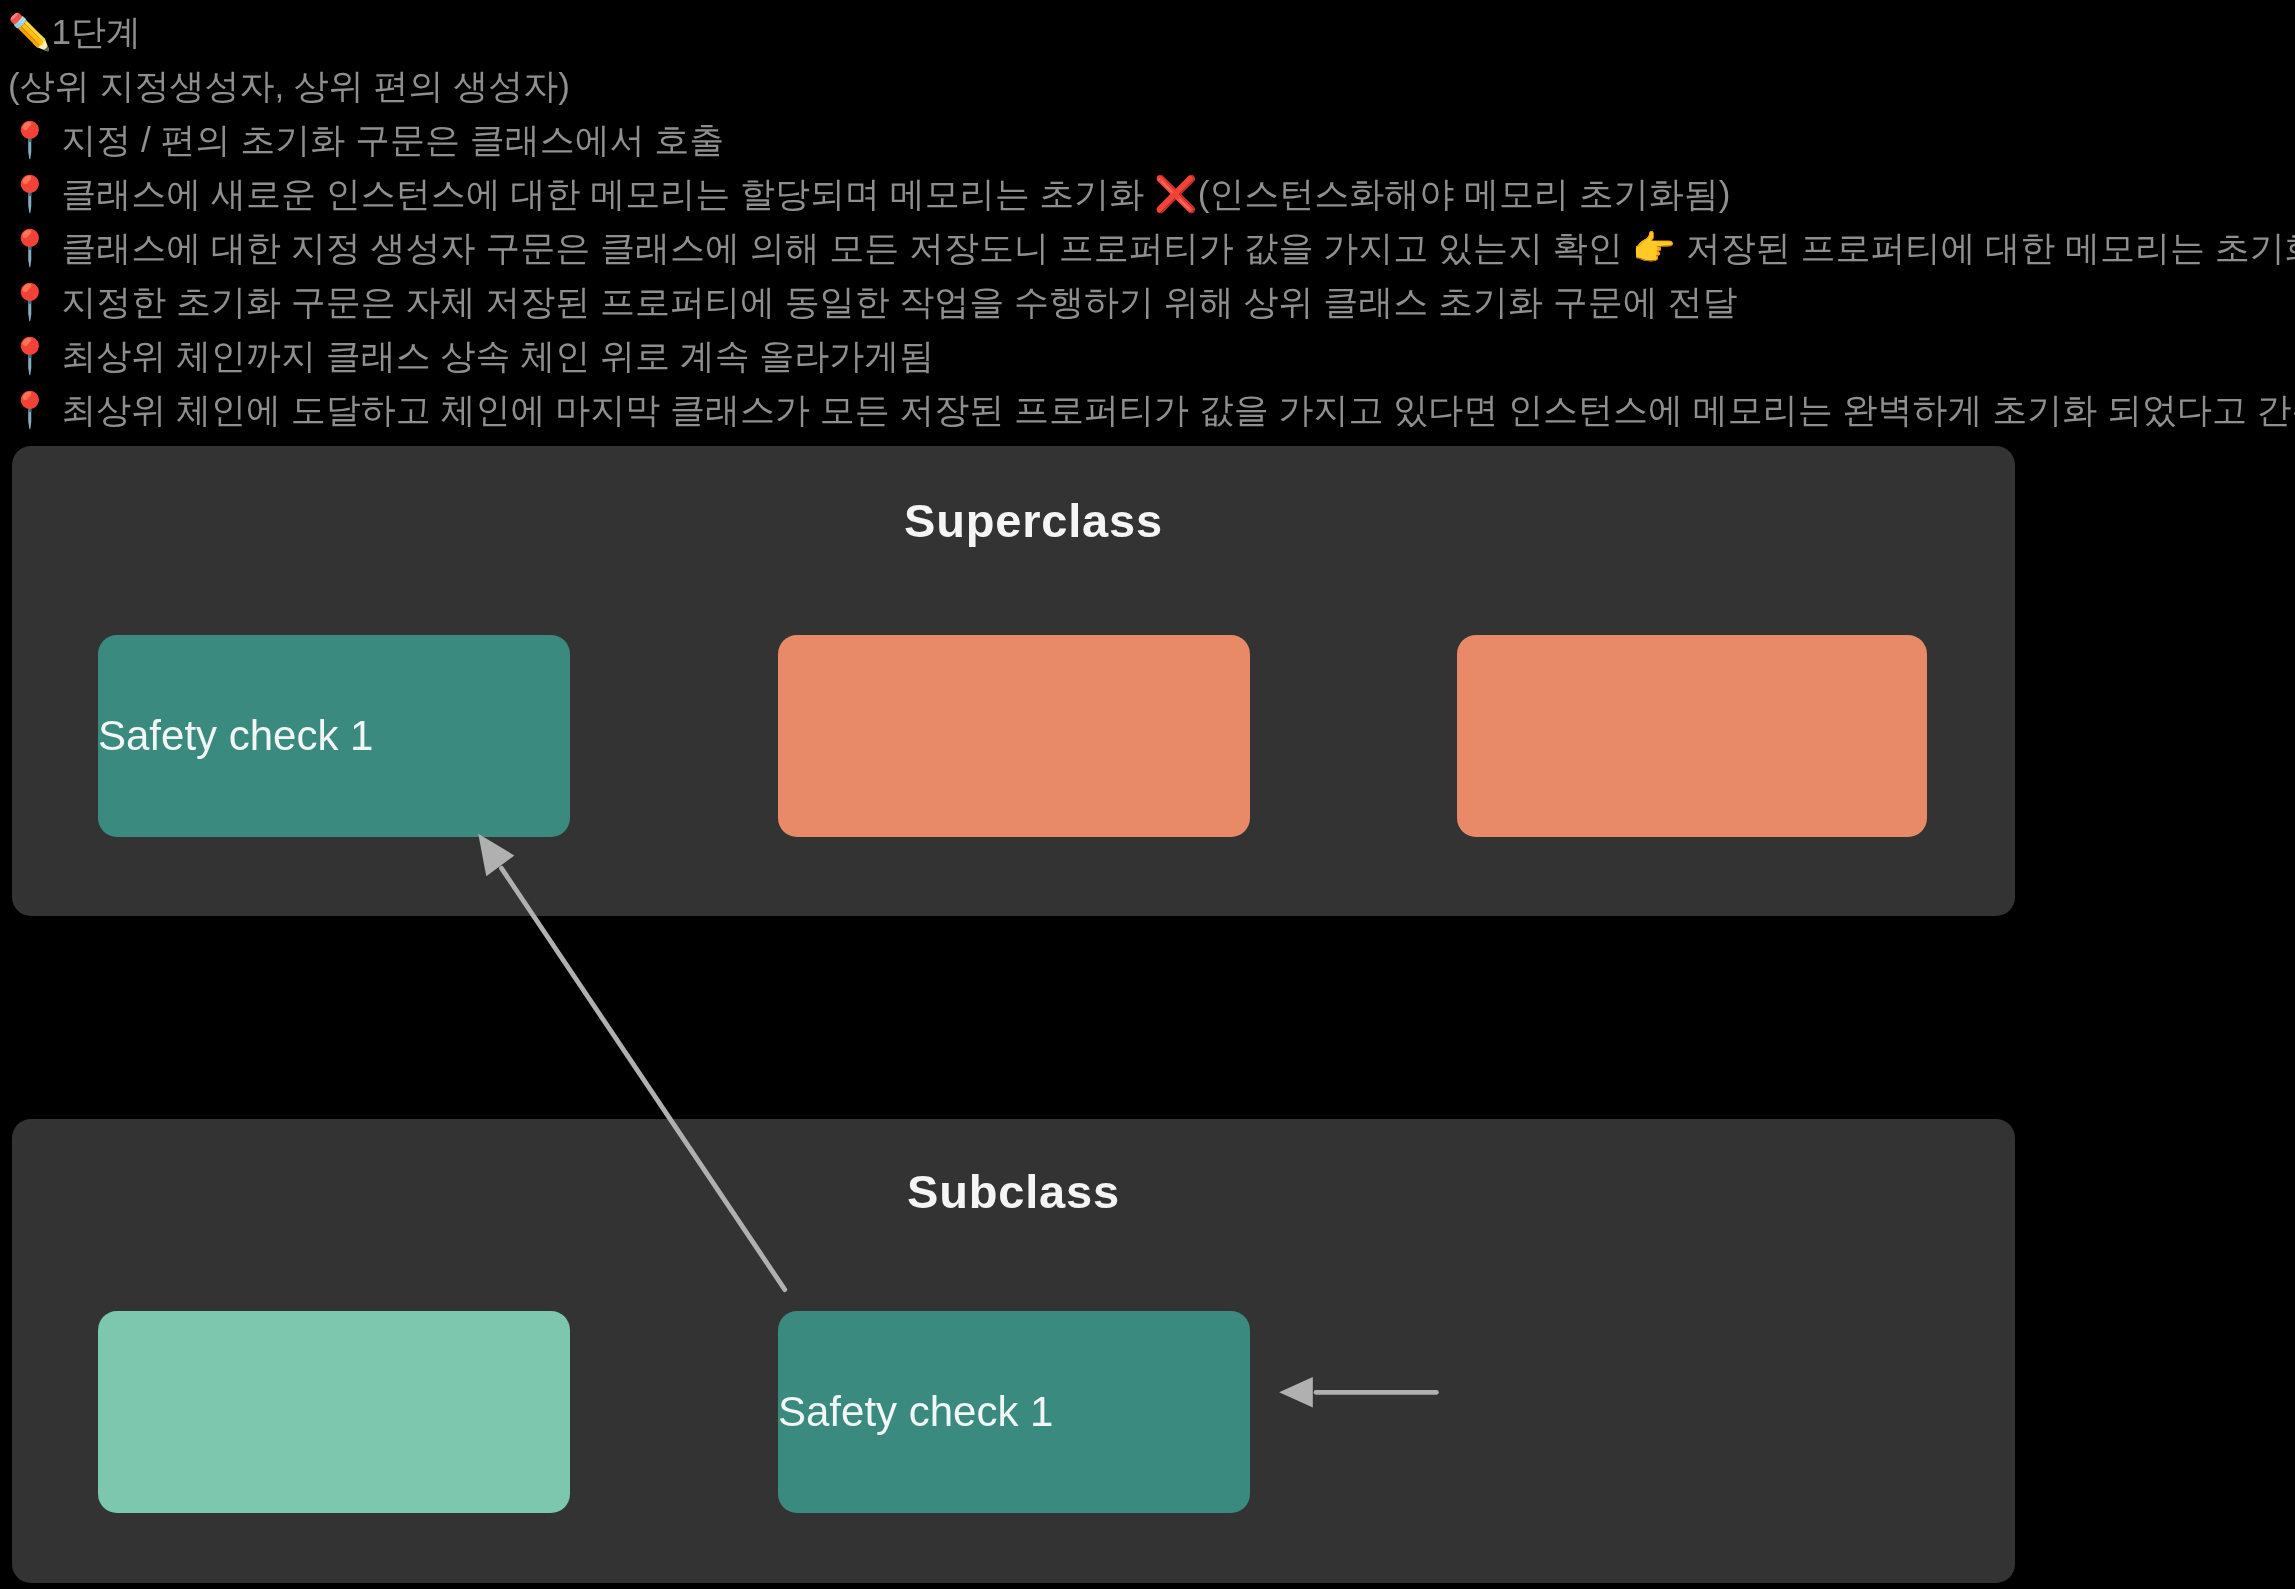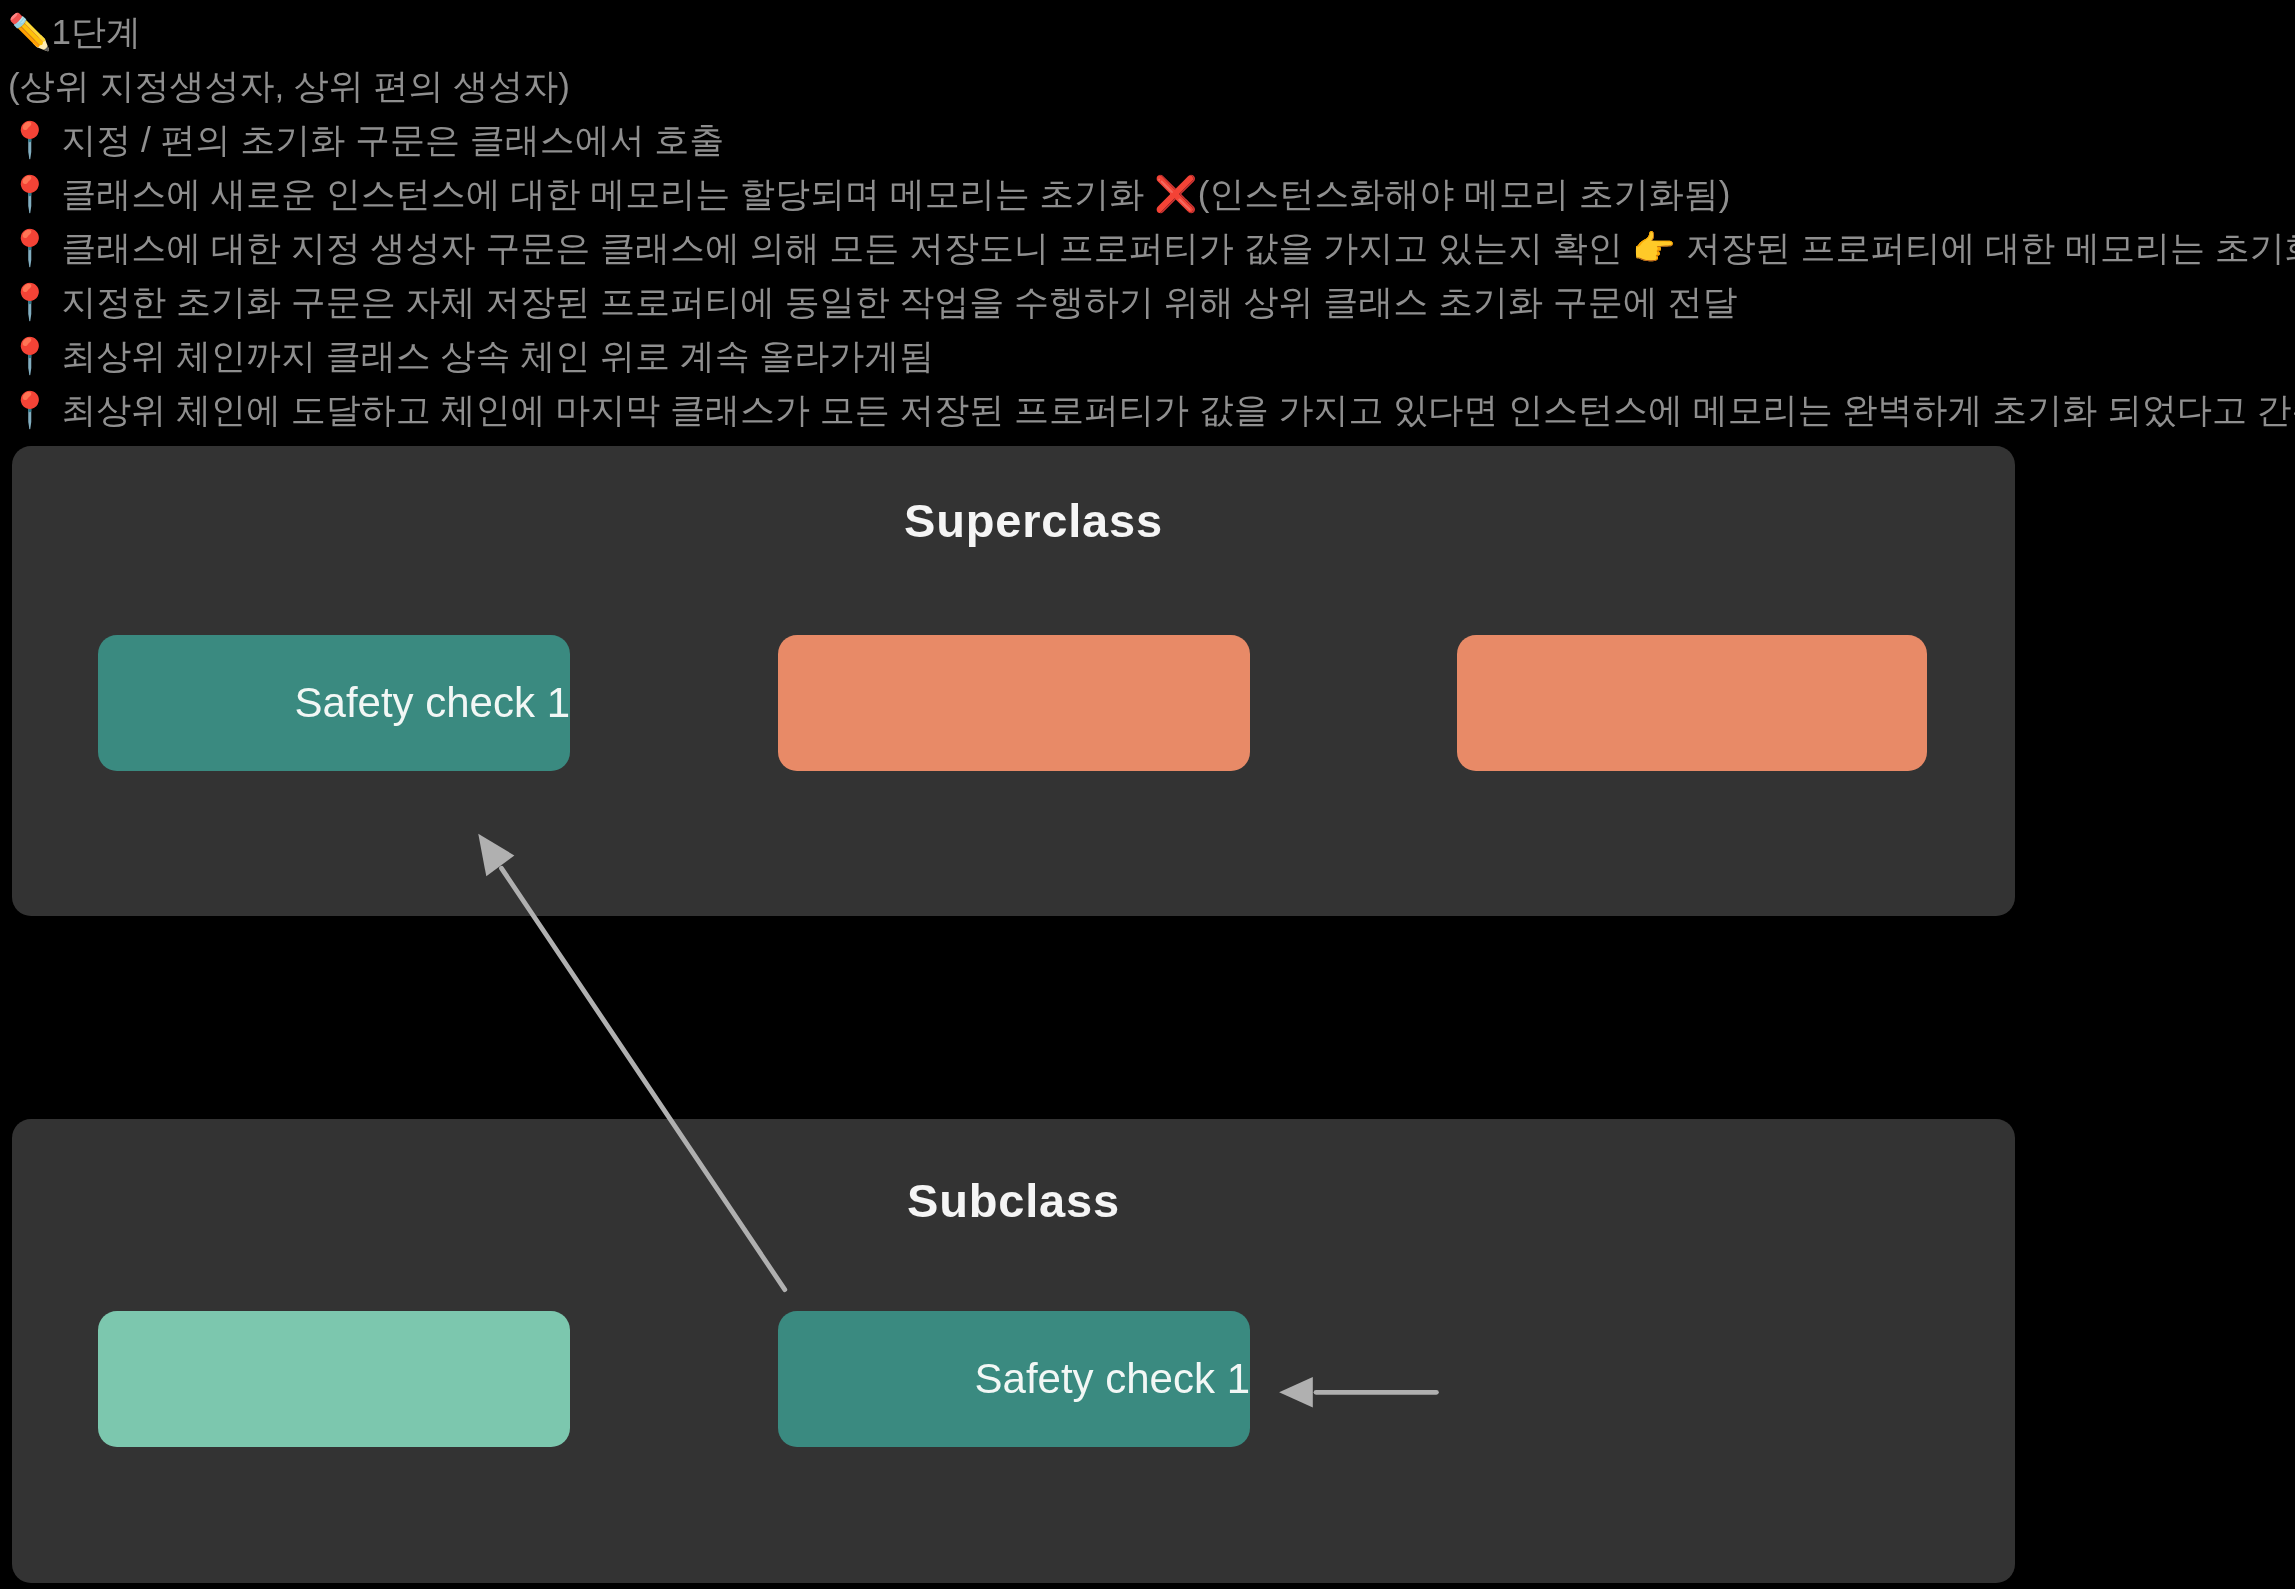--- a/index.html
+++ b/index.html
@@ -44,29 +44,29 @@
   .panel-title {
     position: absolute;
     left: 0; right: 0;
     text-align: center;
     font-weight: bold;
     font-size: 47px;
     letter-spacing: 0.8px;
     color: var(--title-text, #f5f5f5);
   }
   #superclass-panel .panel-title { top: 47px; margin-left: 40px; }
-  #subclass-panel   .panel-title { top: 54px; }
+  #subclass-panel   .panel-title { top: 45px; }
 
   .box {
     position: absolute;
-    height: 136px;
+    height: 202px;
     border-radius: 19px;
     display: flex;
     align-items: center;
-    justify-content: flex-end;
+    justify-content: flex-start;
     font-size: 42px;
     color: var(--box-text, #f2f7f5);
   }
   #superclass-panel .box { top: 189px; }
   #subclass-panel   .box { top: 192px; }
 
   .box-col1 { left: 86px;  width: 472px; }
   .box-col2 { left: 766px;  width: 472px; }
   .box-col3 { left: 1445px; width: 470px; }
 

